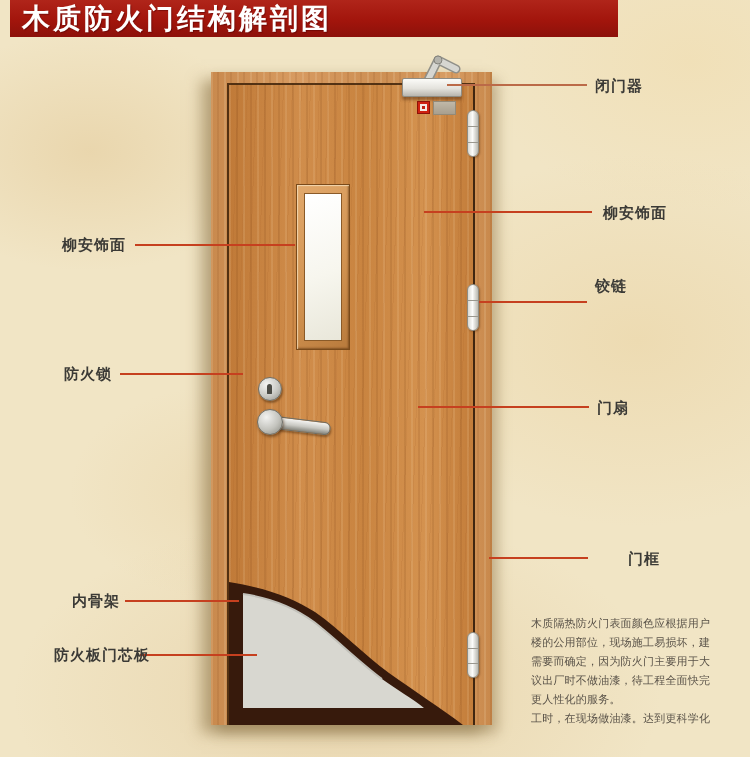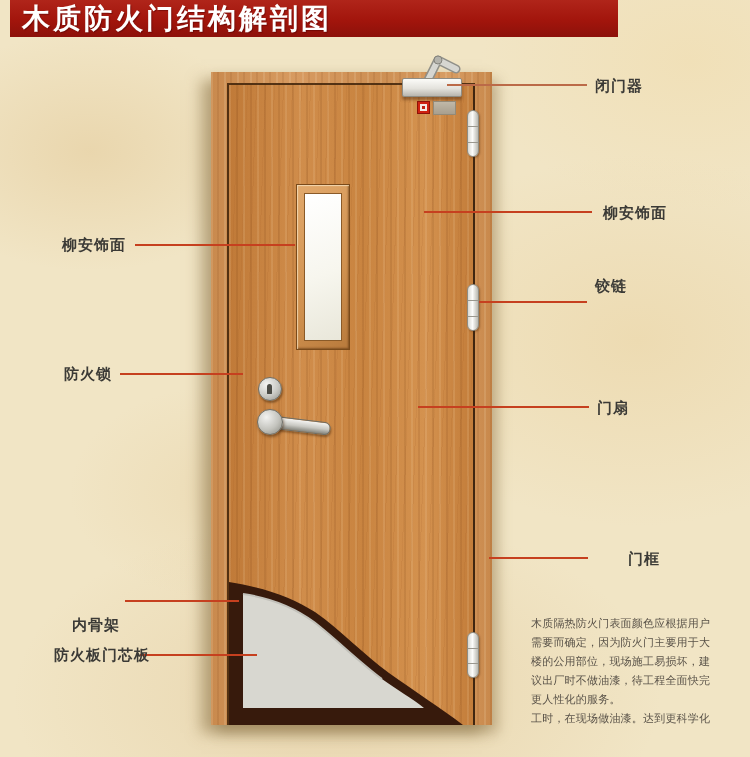--- a/index.html
+++ b/index.html
@@ -211,23 +211,23 @@
 <div class="abs lbl" style="left:597px;top:399px;">门扇</div>
 <div class="abs lbl" style="left:628px;top:550px;">门框</div>
 
 <div class="abs line" style="left:135px;top:244px;width:160px;"></div>
 <div class="abs line" style="left:120px;top:373px;width:123px;"></div>
 <div class="abs line" style="left:125px;top:600px;width:114px;"></div>
 <div class="abs line" style="left:140px;top:654px;width:117px;"></div>
 
 <div class="abs lbl" style="left:62px;top:236px;">柳安饰面</div>
 <div class="abs lbl" style="left:64px;top:365px;">防火锁</div>
-<div class="abs lbl" style="left:72px;top:616px;">内骨架</div>
+<div class="abs lbl" style="left:72px;top:592px;">内骨架</div>
 <div class="abs lbl" style="left:37px;top:646px;padding-left:17px;">防火板门芯板</div>
 
 <div class="abs desc">
   <div class="dline">木质隔热防火门表面颜色应根据用户</div>
+  <div class="dline">楼的公用部位，现场施工易损坏，建</div>
   <div class="dline">需要而确定，因为防火门主要用于大</div>
-  <div class="dline">楼的公用部位，现场施工易损坏，建</div>
   <div class="dline">议出厂时不做油漆，待工程全面快完</div>
   <div class="dline">更人性化的服务。</div>
   <div class="dline">工时，在现场做油漆。达到更科学化</div>
 </div>
 
 </body></html>

